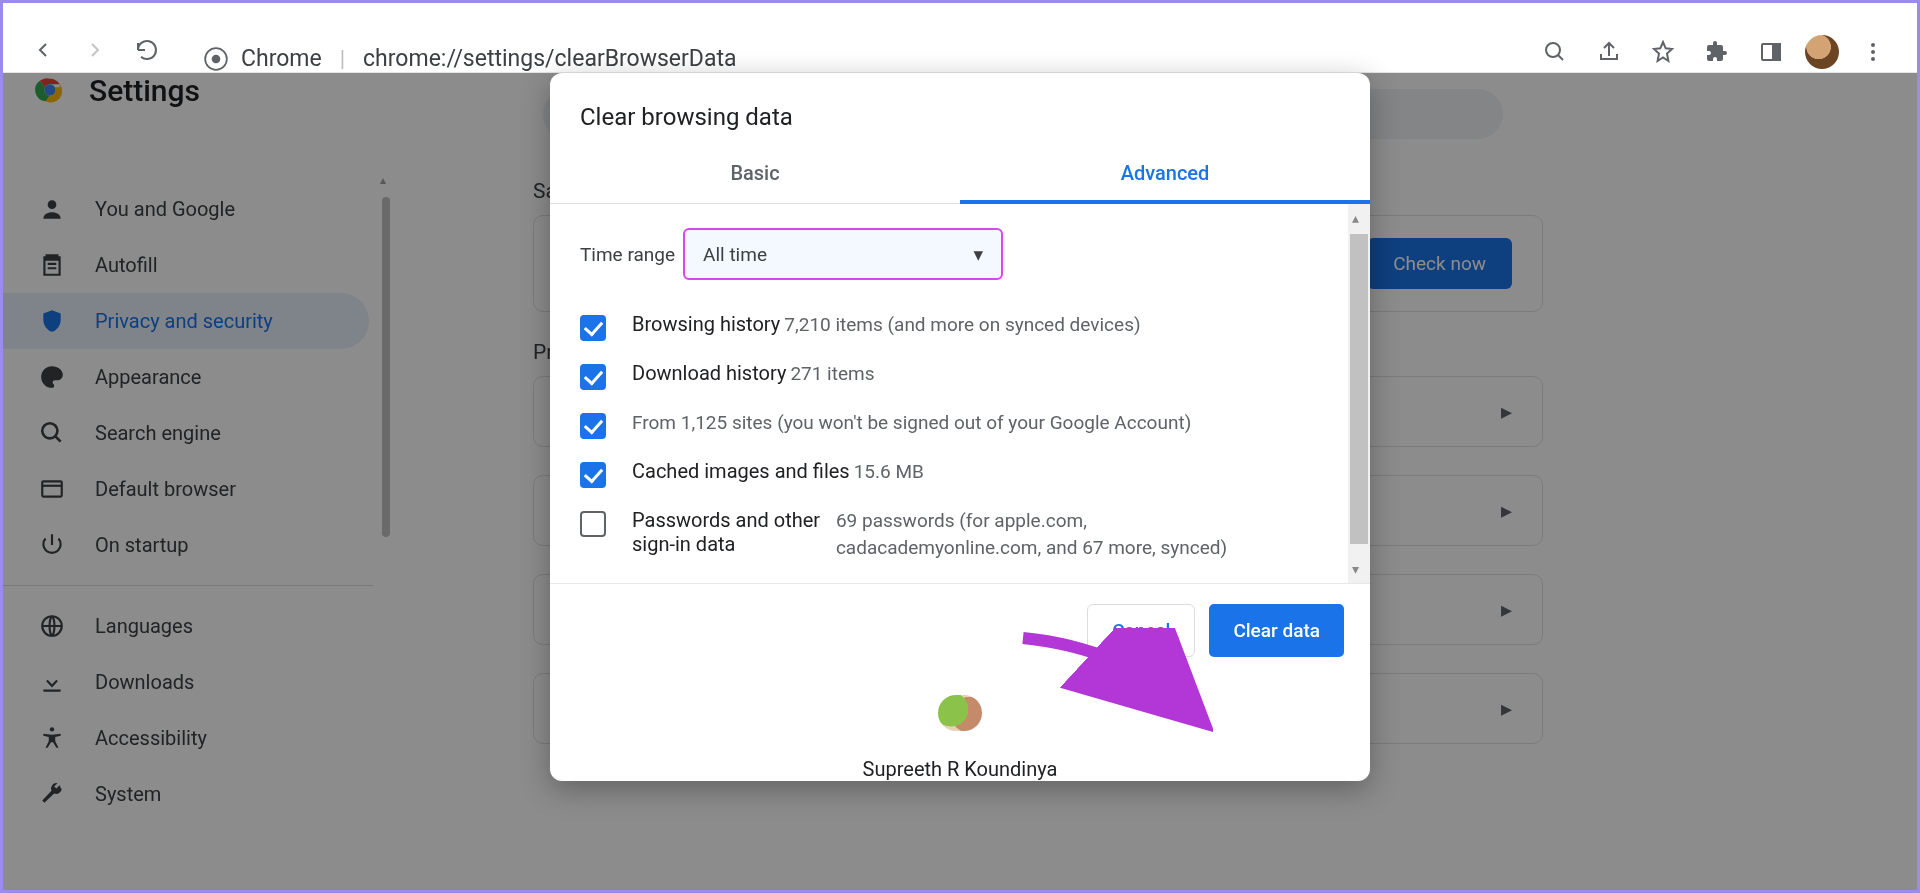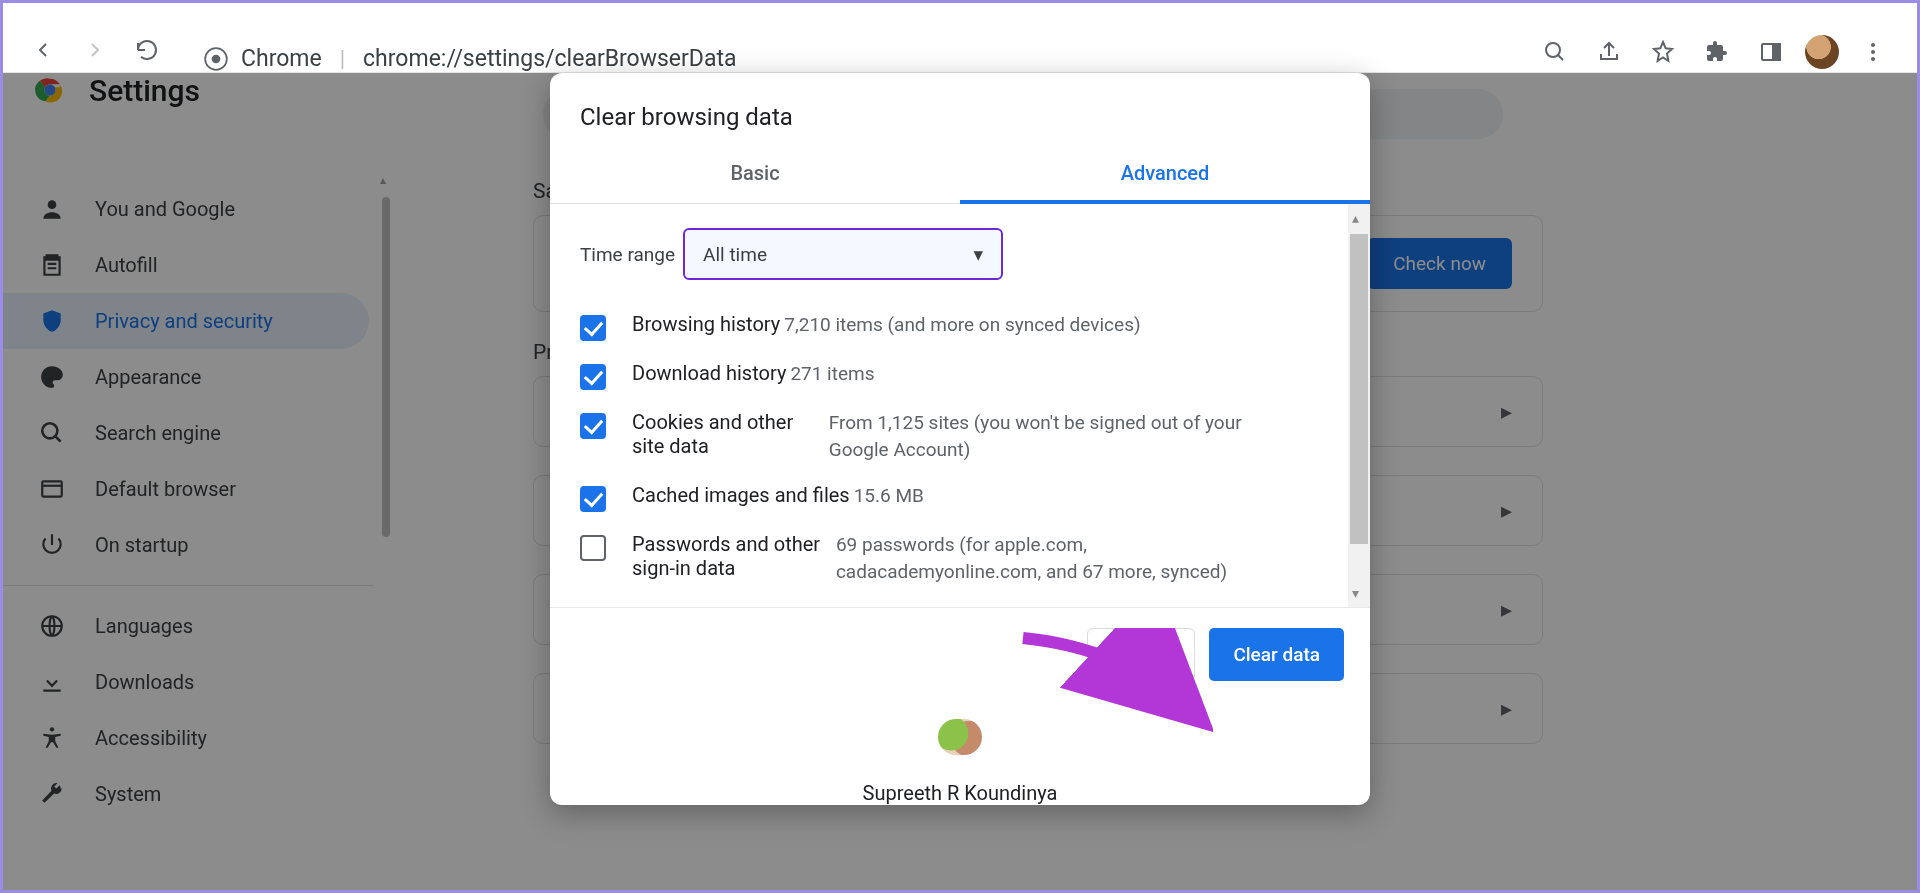--- a/index.html
+++ b/index.html
@@ -52,21 +52,21 @@
 .tab { flex: 1; text-align: center; padding: 16px 0 18px 0; font-size: 20px; color: #5f6368; cursor: pointer; font-weight: 500; position: relative; }
 .tab.active { color: #1a73e8; }
 .tab.active::after { content:""; position:absolute; left:0; right:0; bottom:-1px; height:4px; background:#1a73e8; }
 .dlg-body { position: relative; padding: 20px 0 12px 0; }
 .scroll-track { position:absolute; right:0; top:0; width:22px; height:100%; background:#f1f1f1; }
 .scroll-thumb { position:absolute; left:2px; top:30px; width:18px; height:310px; background:#c1c1c1; }
 .scroll-arrow-up { position:absolute; top:6px; left:4px; color:#888; font-size:14px; }
 .scroll-arrow-dn { position:absolute; bottom:6px; left:4px; color:#888; font-size:14px; }
 .time-row { display:flex; align-items:center; gap:8px; padding: 4px 30px 22px 30px; }
 .time-label { font-size:19px; color:#3c4043; }
-.time-select { width: 320px; height: 52px; border: 2px solid #6d28d9; border-radius: 6px; background: #f4f9ff; display:flex; align-items:center; justify-content:space-between; padding: 0 18px; font-size:19px; color:#3c4043; cursor:pointer; }
+.time-select { width: 320px; height: 52px; border: 2px solid #d946ef; border-radius: 6px; background: #f4f9ff; display:flex; align-items:center; justify-content:space-between; padding: 0 18px; font-size:19px; color:#3c4043; cursor:pointer; }
 .check-row { display:flex; gap: 26px; padding: 10px 30px; align-items:flex-start; }
 .chk { width: 26px; height:26px; border-radius:4px; border:2px solid #5f6368; flex-shrink:0; margin-top:3px; cursor:pointer; position:relative; }
 .chk.on { background:#1a73e8; border-color:#1a73e8; }
 .chk.on::after { content:""; position:absolute; left:6px; top:1px; width:8px; height:14px; border:solid #fff; border-width:0 3px 3px 0; transform:rotate(42deg); }
 .chk-texts { display:flex; flex-direction:row; gap:4px; max-width:640px; }
 .chk-title { font-size:20px; color:#202124; }
 .chk-sub { font-size:19px; color:#5f6368; line-height:1.4; }
 .dlg-footer { display:flex; justify-content:flex-end; gap:14px; padding: 20px 26px 20px 26px; border-top:1px solid #e8e8e8; }
 .btn-cancel { background:#fff; border:1px solid #dadce0; color:#1a73e8; border-radius:6px; padding:14px 24px; font-size:19px; cursor:pointer; font-weight:500; }
 .btn-clear { background:#1a73e8; border:none; color:#fff; border-radius:5px; padding:14px 24px; font-size:19px; cursor:pointer; font-weight:500; }
@@ -300,21 +300,20 @@
       <div class="check-row">
         <div class="chk on"></div>
         <div class="chk-texts">
             <span class="chk-title">Download history</span>
             <span class="chk-sub">271 items</span>
           </div>
       </div>
       <div class="check-row">
         <div class="chk on"></div>
         <div class="chk-texts">
-            <span class="chk-title">Cookies and other site data</span>
             <span class="chk-sub">From 1,125 sites (you won't be signed out of your Google Account)</span>
           </div>
       </div>
       <div class="check-row">
         <div class="chk on"></div>
         <div class="chk-texts">
             <span class="chk-title">Cached images and files</span>
             <span class="chk-sub">15.6 MB</span>
           </div>
       </div>

